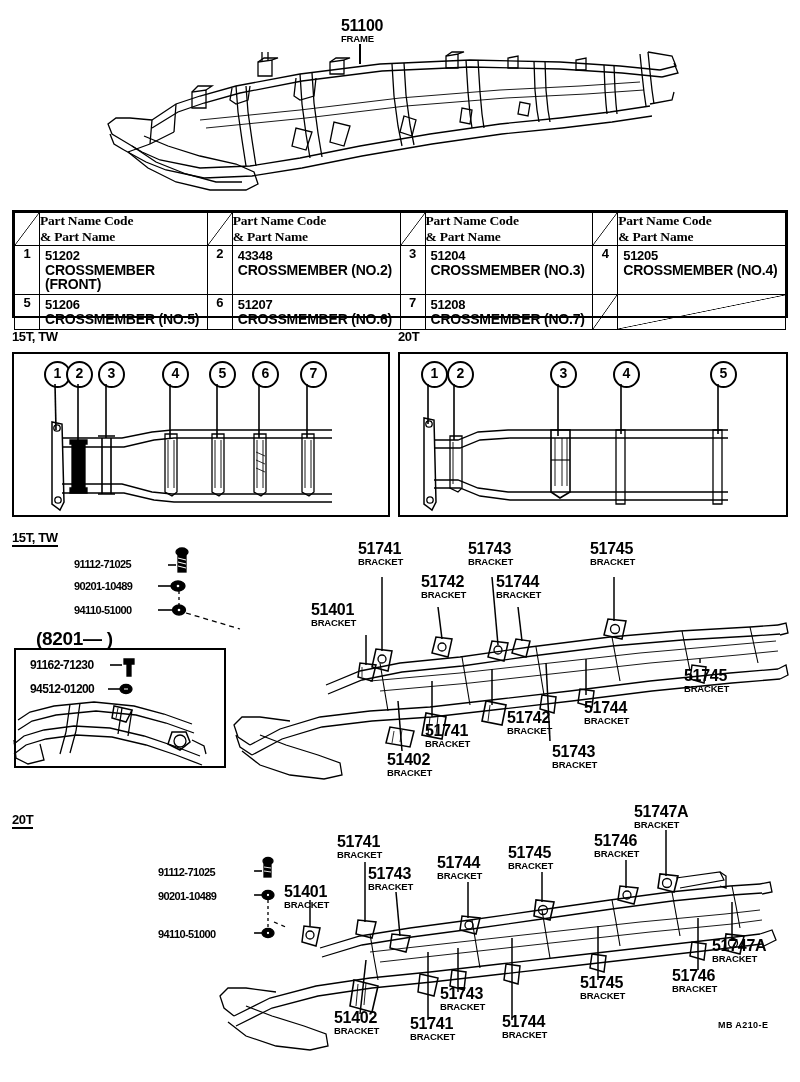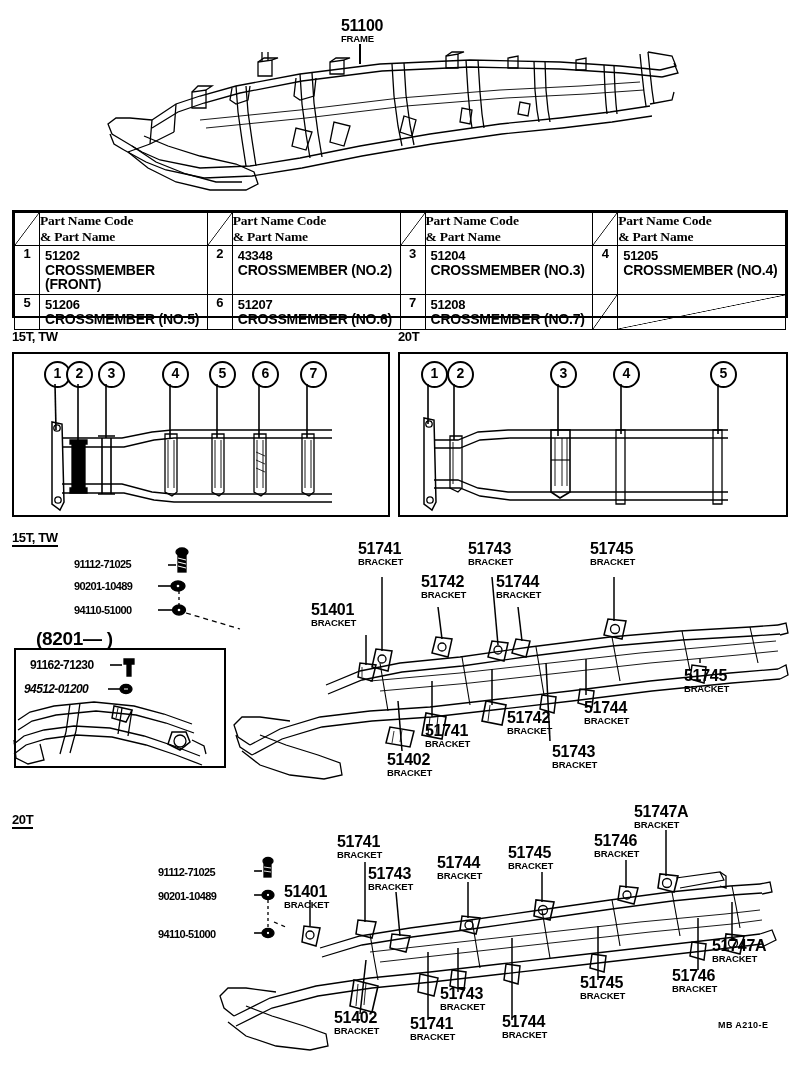--- a/index.html
+++ b/index.html
@@ -294,21 +294,21 @@
     <circle cx="179" cy="65" r="2" fill="#fff"></circle>
 
     <path d="M179,46 L179,60" stroke-dasharray="3,3"></path>
     <path d="M186,68 L240,84" stroke-dasharray="5,4"></path>
   </g>
 </svg>
 
 <div class="callout" style="left:12px;top:628px;font-size:19px;letter-spacing:-0.3px;margin-left:24px;">(8201—          )</div>
 <div class="panel" style="left:14px;top:648px;width:212px;height:120px;"></div>
 <div class="callout" style="left:30px;top:658px;font-size:12px;text-align:right;">91162-71230</div>
-<div class="callout" style="left:24px;top:682px;font-size:12px;font-style:italic;">94512-01200</div>
+<div class="callout" style="left:30px;top:682px;font-size:12px;">94512-01200</div>
 
 <svg width="214" height="122" style="top:648px;left:14px">
   <g class="ln" stroke-width="1.3">
     <line x1="96" y1="17" x2="108" y2="17" stroke-width="1.6"></line>
     <path d="M110,11 L120,11 L120,16 L117,16 L117,28 L113,28 L113,16 L110,16 Z" fill="#000"></path>
     <line x1="94" y1="41" x2="106" y2="41" stroke-width="1.6"></line>
     <ellipse cx="112" cy="41" rx="6" ry="4.5" fill="#000"></ellipse>
     <path d="M110,41 L114,41" stroke="#fff" stroke-width="1"></path>
 
     <path d="M4,72 L16,64 L40,58 L80,54 L120,58 L150,66 L178,76"></path>

